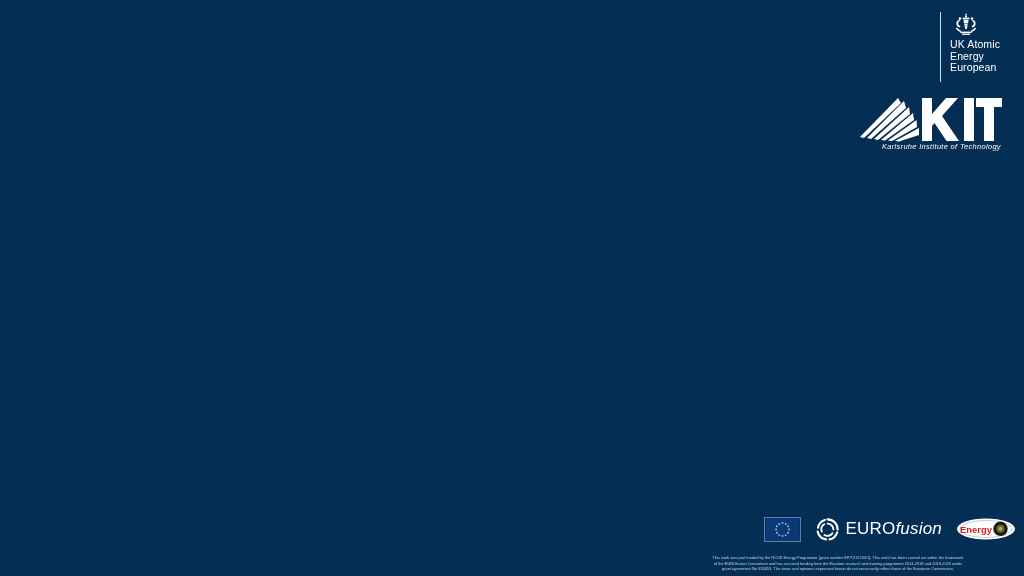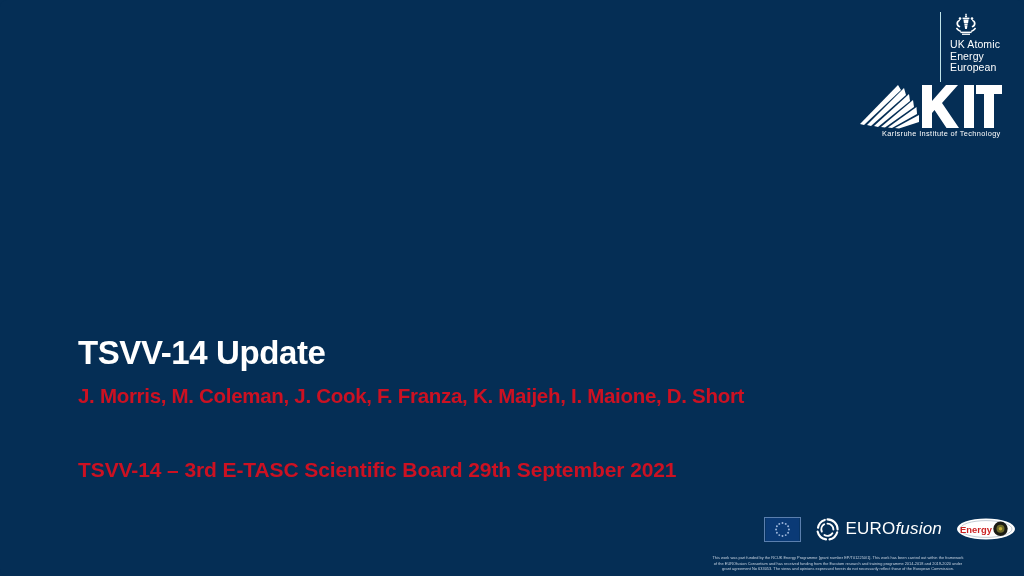--- a/index.html
+++ b/index.html
@@ -55,24 +55,25 @@
     color: #ffffff;
     font-size: 10.5px;
     line-height: 11.6px;
     letter-spacing: 0.1px;
     white-space: nowrap;
   }
 
   
   .kit-logo {
     position: absolute;
-    top: 80px;
+    top: 93px;
     right: 22px;
     width: 148px;
     height: 58px;
+    font-style: italic;
   }
   .kit-logo svg { display: block; }
 
   
   .title-block {
     position: absolute;
     left: 78px;
     top: 333px;
     width: 800px;
   }
@@ -191,25 +192,20 @@
         <path d="M68 5 h10 v16 l14 -16 h12 l-16 18 l17 25 h-12.5 l-12 -18 l-2.5 3 v15 h-10 Z"></path>
 
         <rect x="110" y="5" width="10" height="43"></rect>
 
         <path d="M122 5 h26 v9 h-8 v34 h-10 v-34 h-8 Z"></path>
       </g>
       <text x="28" y="56" font-family="'Liberation Sans', sans-serif" font-size="7.4" fill="#ffffff" letter-spacing="0.35">Karlsruhe Institute of Technology</text>
     </svg>
   </div>
 
-  <div class="title-block">
-    <div class="slide-title">TSVV-14 Update</div>
-    <div class="authors">J. Morris, M. Coleman, J. Cook, F. Franza, K. Maijeh, I. Maione, D. Short</div>
-    <div class="event-line">TSVV-14 – 3rd E-TASC Scientific Board 29th September 2021</div>
-  </div>
 
   <div class="footer-logos">
 
     <svg class="eu-flag" viewBox="0 0 37 25">
       <rect width="37" height="25" fill="#0a3a76"></rect>
       <g fill="#9fb8dc">
         <circle cx="18.5" cy="5.5" r="1.05"></circle>
         <circle cx="22.0" cy="6.4" r="1.05"></circle>
         <circle cx="24.6" cy="9.0" r="1.05"></circle>
         <circle cx="25.5" cy="12.5" r="1.05"></circle>

